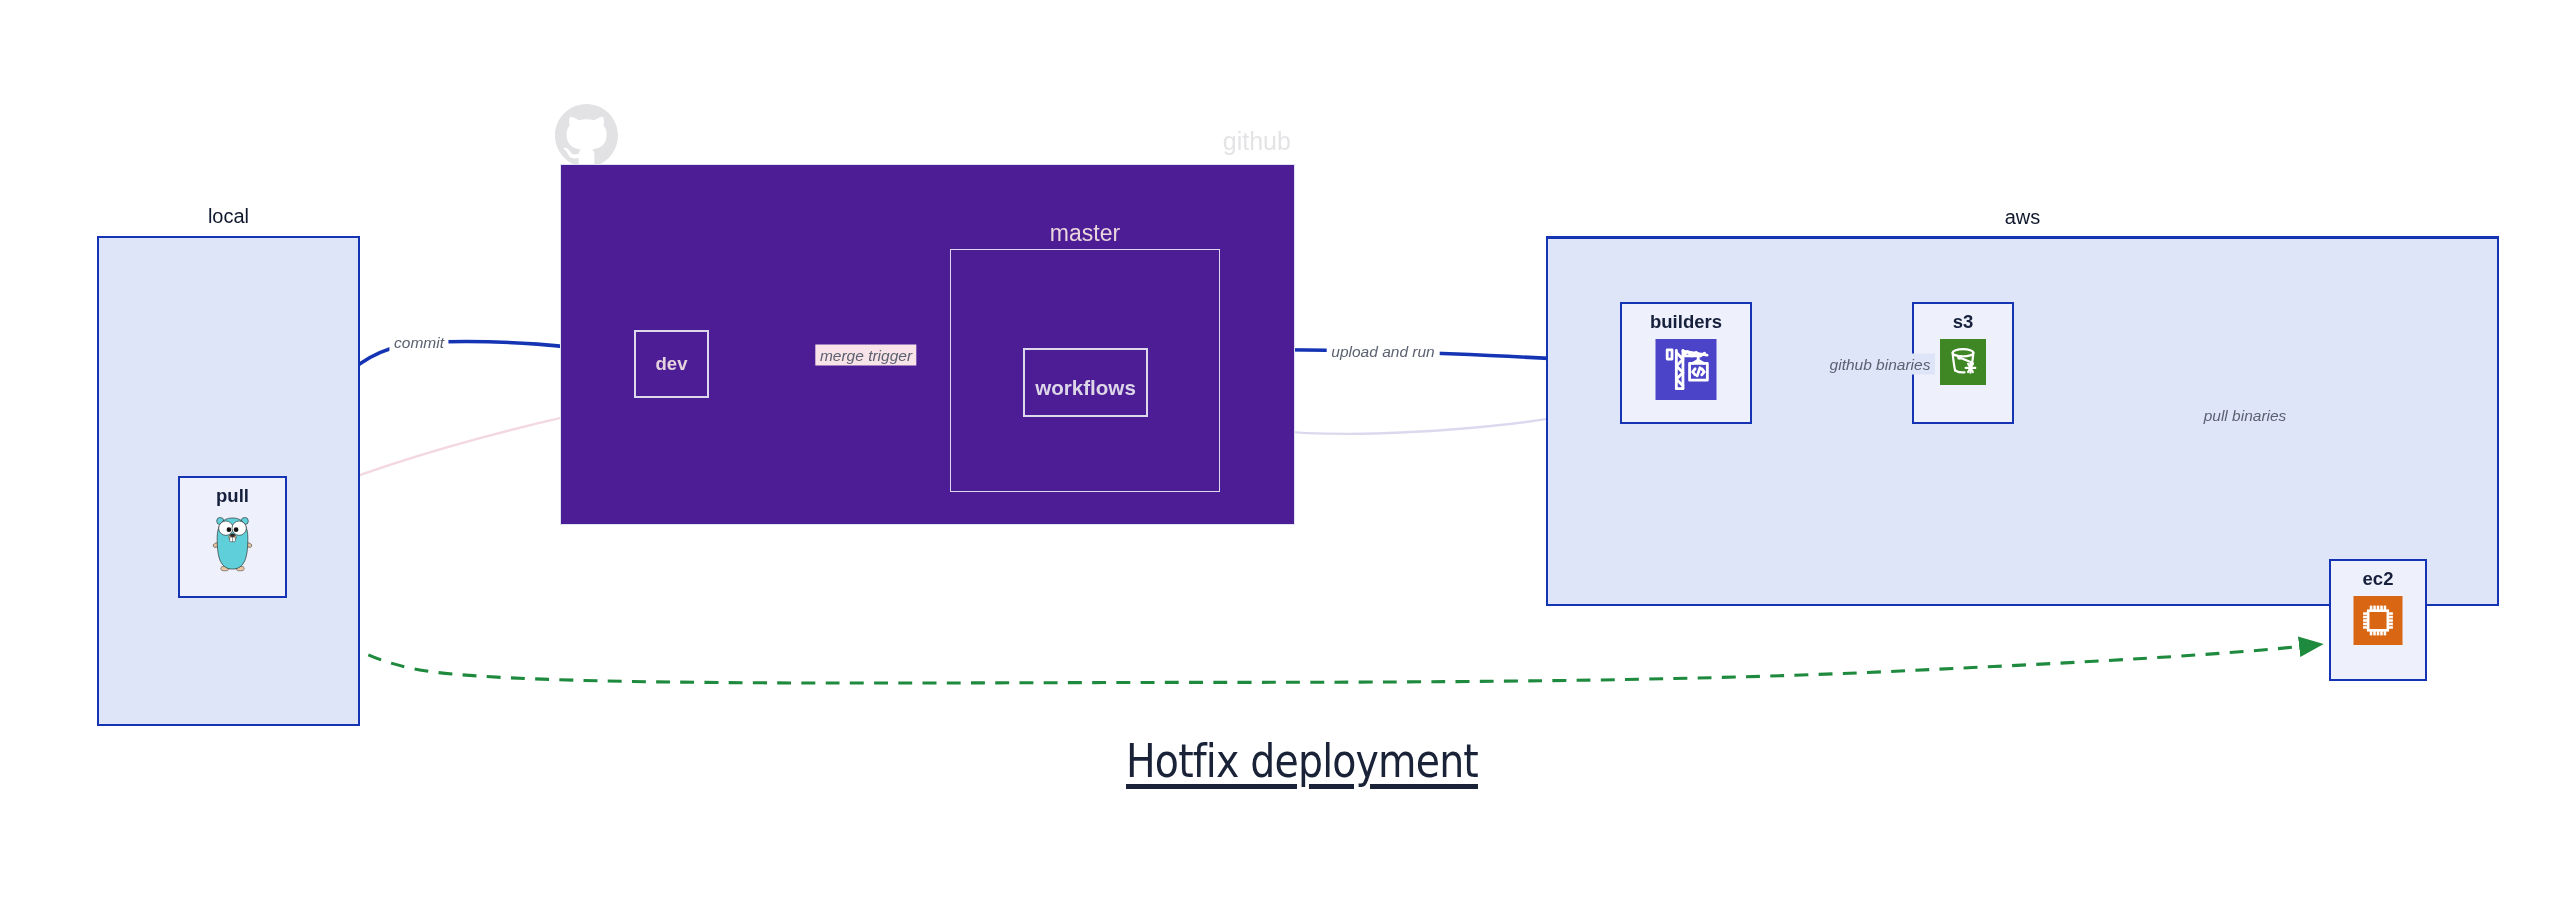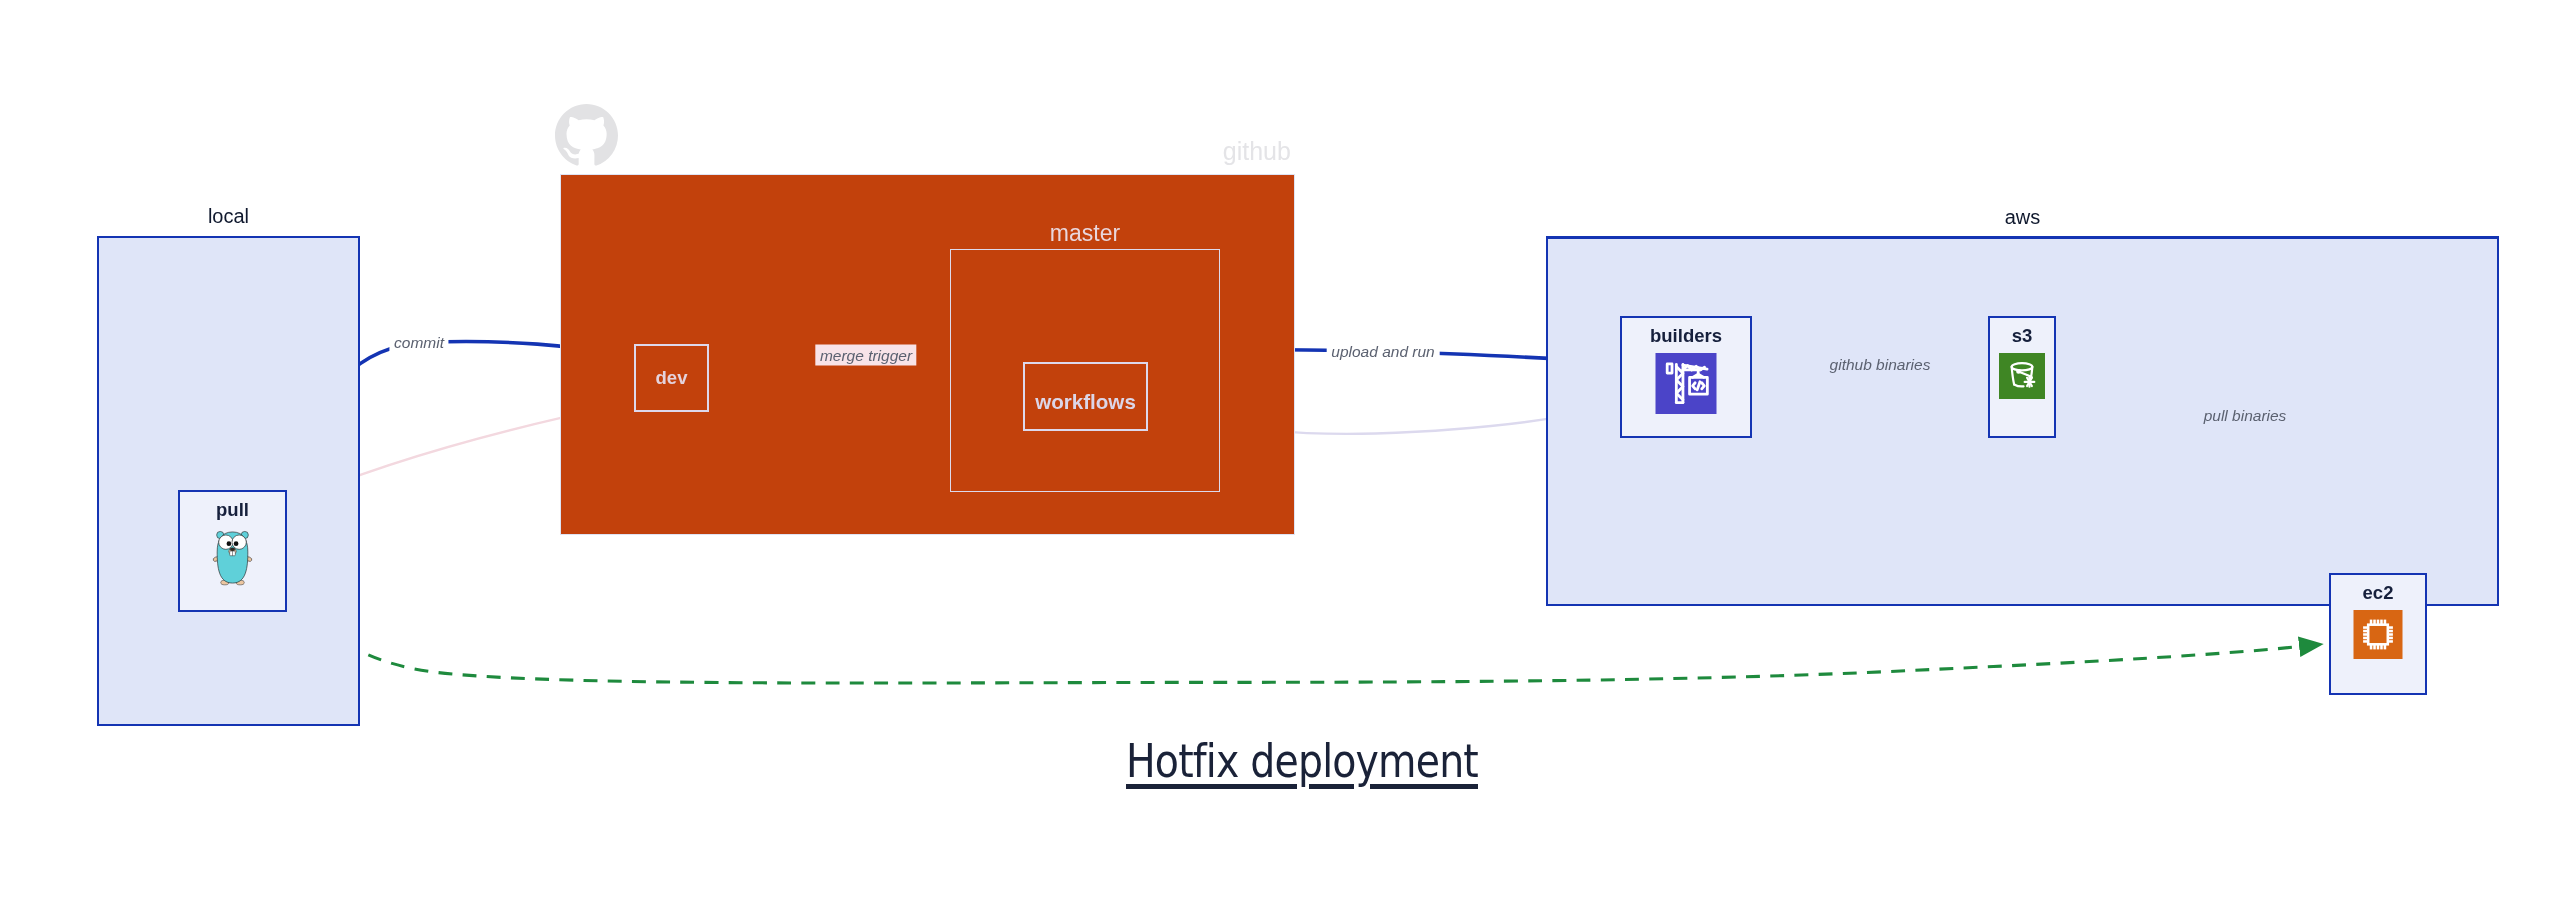--- a/index.html
+++ b/index.html
@@ -8,39 +8,39 @@
     font-family:"Liberation Sans",sans-serif;overflow:hidden;
   }
   .edge-layer{position:absolute;left:0;top:0;width:2604px;height:902px;pointer-events:none}
   .box{position:absolute;box-sizing:border-box}
   .container-label{
     position:absolute;left:0;right:0;top:-33px;text-align:center;
     font-size:20px;color:#10192e;
   }
   .local{left:97px;top:236px;width:263px;height:490px;background:#dfe5f8;border:2.6px solid #1434b3}
   .aws{left:1546px;top:236px;width:953px;height:370px;background:#dfe5f8;border:2.6px solid #1434b3;border-top-width:3.6px}
-  .github{left:560px;top:174px;width:735px;height:361px;background:#c2410c;border:1.5px solid #dee3f4}
+  .github{left:560px;top:164px;width:735px;height:361px;background:#4c1d95;border:1.5px solid #dee3f4}
   .github-label{position:absolute;right:3.1px;top:-38px;font-size:25px;color:#e4e4e7}
   .master{left:950px;top:249px;width:270px;height:243px;border:1.5px solid #ddd9ec;background:transparent}
   .master-label{position:absolute;left:0;right:0;top:-30px;text-align:center;font-size:23px;color:#e9d6dc}
   .octocat{position:absolute;left:555px;top:104px}
 
   .node{
     position:absolute;box-sizing:border-box;display:flex;flex-direction:column;
-    align-items:center;padding-top:8.2px;gap:6.2px;margin-top:14px;
+    align-items:center;padding-top:8.2px;gap:6.2px;
   }
   .node.solid{background:#eef1fb;border:2.6px solid #1434b3}
   .node-label{font-weight:bold;font-size:18.5px;color:#16203c;line-height:1.1}
   .code{left:178px;top:476px;width:109px;height:122px}
   .dev{left:634px;top:330px;width:75px;height:68px;border:2.1px solid #ddd8ec;justify-content:center;padding-top:0}
   .dev .node-label{color:#e4d2dc}
   .workflows{left:1023px;top:348px;width:125px;height:69px;border:2.1px solid #ddd8ec;justify-content:center;padding-top:12px}
   .workflows .node-label{color:#dcd6e8;font-size:20.6px}
   .builders{left:1620px;top:302px;width:132px;height:122px}
-  .s3{left:1988px;top:302px;width:68px;height:122px}
+  .s3{left:1912px;top:302px;width:102px;height:122px}
   .ec2{left:2329px;top:559px;width:98px;height:122px}
 
   .edge-label{
     position:absolute;transform:translate(-50%,-50%);
     font-style:italic;font-size:15.5px;color:#5b6170;
     padding:1.5px 4.6px;white-space:nowrap;background:#ffffff;
   }
   .edge-label.on-pink{background:#f8e3e8}
   .edge-label.on-lav{background:#dfe5f8}
 

